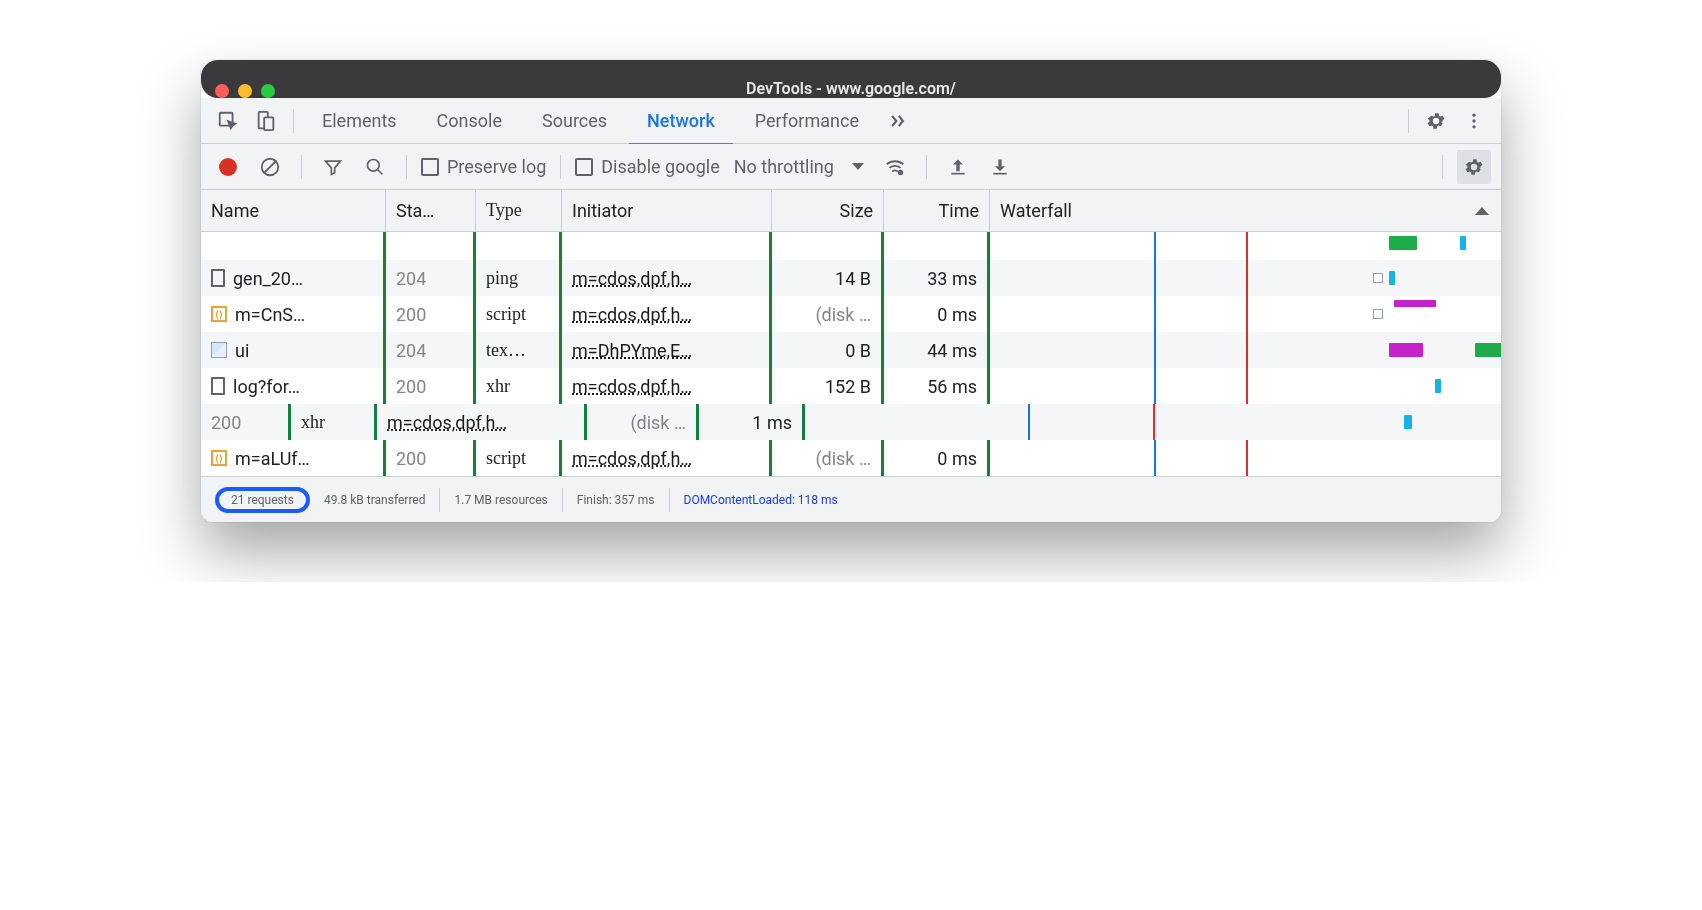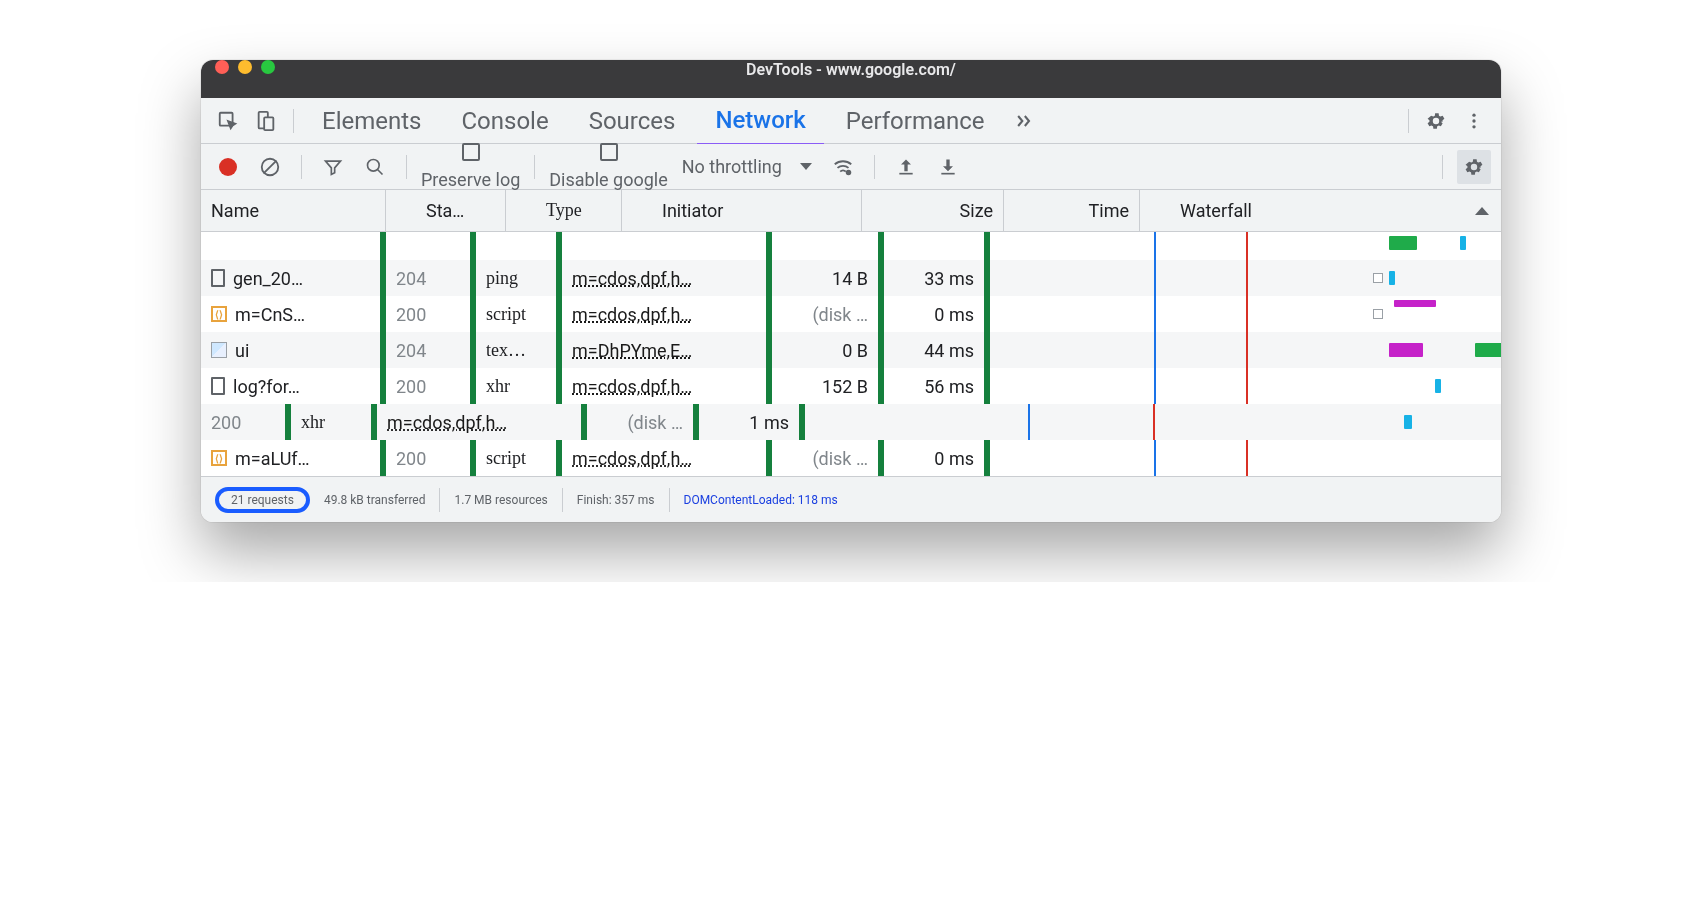--- a/index.html
+++ b/index.html
@@ -15,23 +15,24 @@
     width: 1300px;
     border-radius: 12px;
     overflow: hidden;
     box-shadow: 0 30px 60px rgba(0,0,0,0.35), 0 0 0 1px rgba(0,0,0,0.05);
     background: #fff;
   }
   .titlebar {
     background: #3a3a3c;
     height: 38px;
     display: flex;
-    align-items: flex-start;
+    align-items: flex-end;
     padding: 0 14px;
     position: relative;
+    border-radius: 17px;
   }
   .traffic-lights { display: flex; gap: 9px; }
   .light { width: 14px; height: 14px; border-radius: 50%; }
   .light.red { background: #ff5f57; }
   .light.yellow { background: #febc2e; }
   .light.green { background: #28c840; }
   .titlebar-title {
     position: absolute; left: 0; right: 0; text-align: center;
     color: #e8e8ea; font-size: 16px; font-weight: 600;
     pointer-events: none;
@@ -41,46 +42,46 @@
     background: #f1f3f4; border-bottom: 1px solid #cacdd1;
     height: 46px; padding: 0 10px; gap: 4px;
   }
   .icon-btn {
     width: 34px; height: 34px; display: flex; align-items: center; justify-content: center;
     color: #5f6368; cursor: pointer; border-radius: 2px;
   }
   .vdiv { width: 1px; height: 24px; background: #cacdd1; margin: 0 6px; }
   .tab {
     padding: 0 18px; height: 46px; display: flex; align-items: center;
-    color: #5f6368; font-size: 24px; cursor: pointer;
+    color: #5f6368; font-size: 18px; cursor: pointer;
   }
   .tab.active { color: #1a73e8; border-bottom: 1px solid #8b5cf6; font-weight: 500; }
   .spacer { flex: 1; }
   .toolbar {
     display: flex; align-items: center; height: 46px;
     background: #f1f3f4; border-bottom: 1px solid #cacdd1;
     padding: 0 10px; gap: 8px; color: #5f6368; font-size: 18px;
   }
   .record-dot { width: 18px; height: 18px; border-radius: 50%; background: #d93025; }
-  .chk-group { display: flex; align-items: center; gap: 8px; flex-direction: column; }
+  .chk-group { display: flex; align-items: center; gap: 8px; }
   .chk {
     width: 18px; height: 18px; border: 2px solid #5f6368; border-radius: 2px;
   }
   .select-like { display: flex; align-items: center; gap: 18px; padding: 0 6px; cursor: pointer; }
   .triangle-down {
     width: 0; height: 0; border-left: 6px solid transparent; border-right: 6px solid transparent;
     border-top: 7px solid #5f6368;
   }
   .gear-active {
     background: #dde1e5; border-radius: 2px;
   }
   .table-wrap { display: flex; flex-direction: column; }
   .thead {
     display: flex; background: #f1f3f4; border-bottom: 1px solid #cacdd1;
-    height: 42px; font-size: 18px; color: #202124; gap: 30px;
+    height: 42px; font-size: 18px; color: #202124;
   }
   .th {
     border-right: 1px solid #cacdd1; padding: 0 10px; display: flex; align-items: center;
     overflow: hidden; white-space: nowrap; text-overflow: ellipsis;
   }
   .th:last-child { border-right: none; position: relative; }
   .col-name { width: 185px; }
   .col-status { width: 90px; }
   .col-type { width: 86px; font-family: Liberation Serif, serif; }
   .col-init { width: 210px; }
@@ -92,21 +93,21 @@
     border-left: 7px solid transparent; border-right: 7px solid transparent;
     border-bottom: 8px solid #5f6368;
   }
   .tbody { position: relative; }
   .tr {
     display: flex; height: 36px; font-size: 18px; color: #202124; align-items: stretch;
   }
   .tr:nth-child(odd) { background: #fff; }
   .tr:nth-child(even) { background: #f5f6f7; }
   .td {
-    border-right: 6px solid #15803d; padding: 0 10px; display: flex; align-items: center;
+    border-right: 3px solid #15803d; padding: 0 10px; display: flex; align-items: center;
     overflow: hidden; white-space: nowrap; text-overflow: ellipsis;
   }
   .td:last-child { border-right: none; }
   .td.dim { color: #80868b; }
   .td .ellipsis { overflow: hidden; text-overflow: ellipsis; white-space: nowrap; max-width: 100%; }
   .name-cell { gap: 8px; }
   .ficon {
     width: 18px; height: 18px; flex-shrink: 0; display: inline-flex; align-items: center; justify-content: center;
   }
   .ficon.doc { border: 2px solid #5f6368; border-radius: 1px; width: 14px; height: 18px; }

